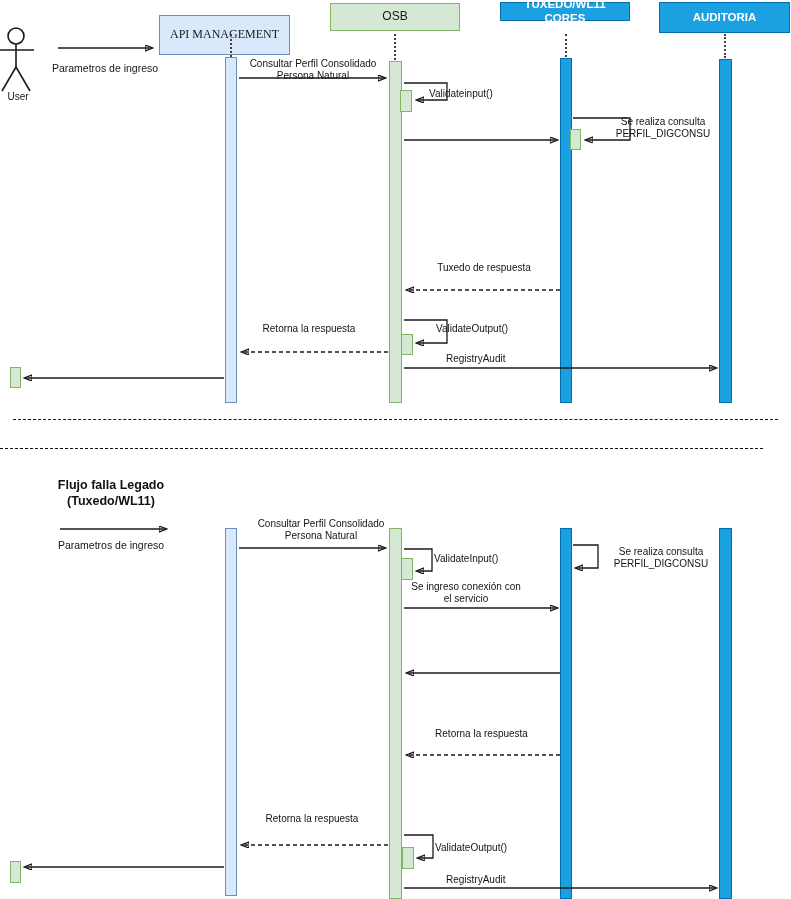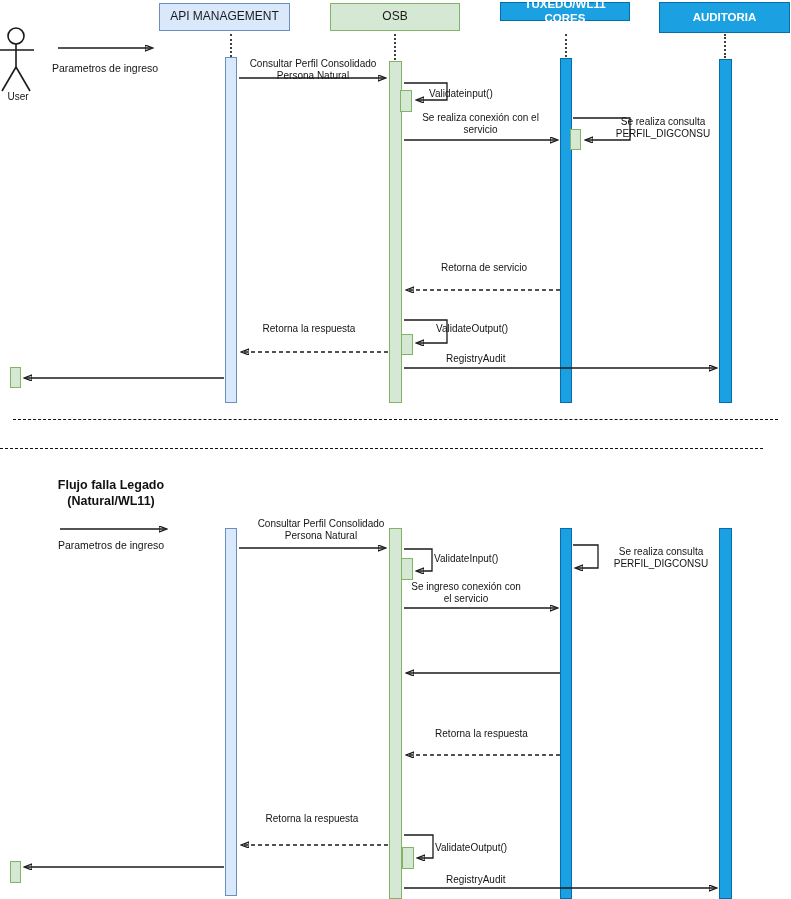--- a/index.html
+++ b/index.html
@@ -36,42 +36,42 @@
   svg.arrow-layer path{fill:none;stroke:#1a1a1a;stroke-width:1.3;}
   svg.arrow-layer path.dashed{stroke-dasharray:4,3;}
   svg.actor-svg{position:absolute;overflow:visible;}
   svg.actor-svg circle, svg.actor-svg line{stroke:#1a1a1a;stroke-width:1.6;fill:none;}
 </style>
 </head>
 <body>
 
 <div class="canvas">
 
-  <div class="hdr light-blue" style="left:159px;top:3px;width:131px;height:28px;">API MANAGEMENT</div>
+  <div class="hdr light-blue" style="left:159px;top:15px;width:131px;height:40px;font-family:Liberation Serif, serif;">API MANAGEMENT</div>
   <div class="hdr light-green" style="left:330px;top:3px;width:130px;height:28px;">OSB</div>
   <div class="hdr core" style="left:500px;top:2px;width:130px;height:19px;">TUXEDO/WL11
 CORES</div>
   <div class="hdr core" style="left:659px;top:2px;width:131px;height:31px;">AUDITORIA</div>
 
   <div class="stub" style="left:230px;top:34px;height:23px;"></div>
   <div class="stub" style="left:394px;top:34px;height:26px;"></div>
   <div class="stub" style="left:565px;top:34px;height:23px;"></div>
   <div class="stub" style="left:724px;top:34px;height:24px;"></div>
 
   <svg class="actor-svg" style="left:0px;top:27px;" width="36" height="66" viewBox="0 0 36 66">
     <circle cx="16" cy="9" r="8"></circle>
     <line x1="16" y1="17" x2="16" y2="40"></line>
     <line x1="-2" y1="23" x2="34" y2="23"></line>
     <line x1="16" y1="40" x2="2" y2="64"></line>
     <line x1="16" y1="40" x2="30" y2="64"></line>
   </svg>
   <div class="lbl user-lbl" style="left:2px;top:91px;width:32px;">User</div>
 
   <div class="title" style="left:28px;top:478px;width:166px;">Flujo falla Legado
-(Natural/WL11)</div>
+(Tuxedo/WL11)</div>
 
   <div class="bar blue-l" style="left:225px;top:57px;width:12px;height:346px;"></div>
   <div class="bar green" style="left:389px;top:61px;width:13px;height:342px;"></div>
   <div class="bar core-b" style="left:560px;top:58px;width:12px;height:345px;"></div>
   <div class="bar core-b" style="left:719px;top:59px;width:13px;height:344px;"></div>
 
   <div class="bar blue-l" style="left:225px;top:528px;width:12px;height:368px;"></div>
   <div class="bar green" style="left:389px;top:528px;width:13px;height:371px;"></div>
   <div class="bar core-b" style="left:560px;top:528px;width:12px;height:371px;"></div>
   <div class="bar core-b" style="left:719px;top:528px;width:13px;height:371px;"></div>
@@ -115,25 +115,23 @@
     <path class="dashed" d="M388 845 H242" marker-end="url(#ah)"></path>
     <path d="M404 835 H433 V858 H418" marker-end="url(#ah)"></path>
     <path d="M224 867 H25" marker-end="url(#ah)"></path>
     <path d="M404 888 H716" marker-end="url(#ah)"></path>
   </svg>
 
   <div class="lbl ingress" style="left:44px;top:62px;width:122px;">Parametros de ingreso</div>
   <div class="lbl" style="left:232px;top:58px;width:162px;">Consultar Perfil Consolidado
 Persona Natural</div>
   <div class="lbl left" style="left:429px;top:88px;">Validateinput()</div>
-  <div class="lbl" style="left:413px;top:112px;width:135px;">Se realiza conexión con el
-servicio</div>
   <div class="lbl" style="left:602px;top:116px;width:122px;">Se realiza consulta
 PERFIL_DIGCONSU</div>
-  <div class="lbl" style="left:420px;top:262px;width:128px;">Retorna de servicio</div>
+  <div class="lbl" style="left:420px;top:262px;width:128px;">Tuxedo de respuesta</div>
   <div class="lbl left" style="left:436px;top:323px;">ValidateOutput()</div>
   <div class="lbl" style="left:255px;top:323px;width:108px;">Retorna la respuesta</div>
   <div class="lbl left" style="left:446px;top:353px;">RegistryAudit</div>
 
   <div class="lbl ingress" style="left:50px;top:539px;width:122px;">Parametros de ingreso</div>
   <div class="lbl" style="left:240px;top:518px;width:162px;">Consultar Perfil Consolidado
 Persona Natural</div>
   <div class="lbl left" style="left:434px;top:553px;">ValidateInput()</div>
   <div class="lbl" style="left:600px;top:546px;width:122px;">Se realiza consulta
 PERFIL_DIGCONSU</div>

